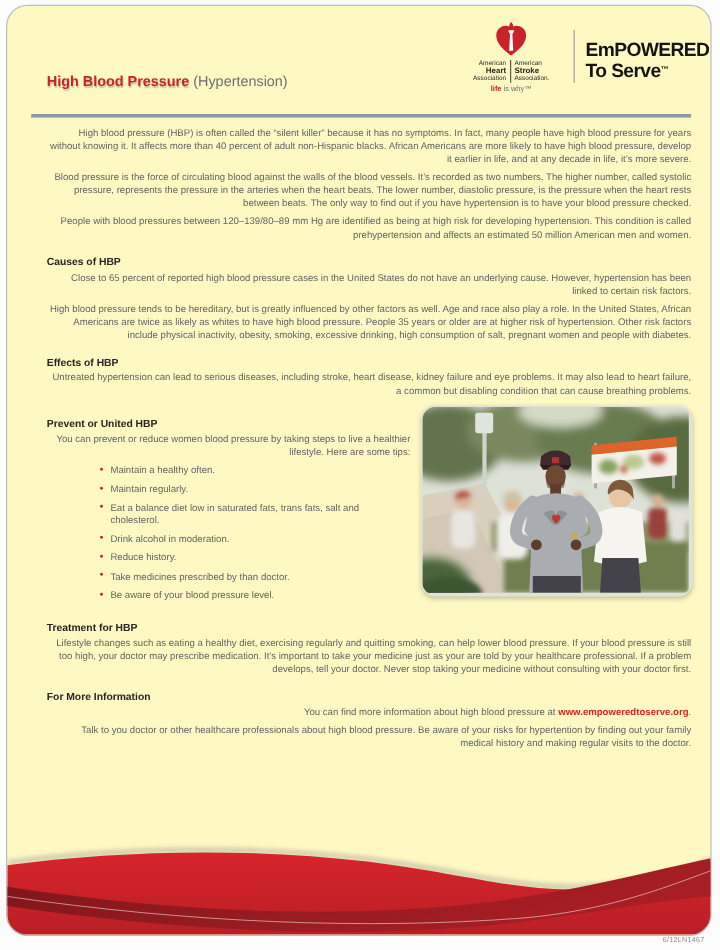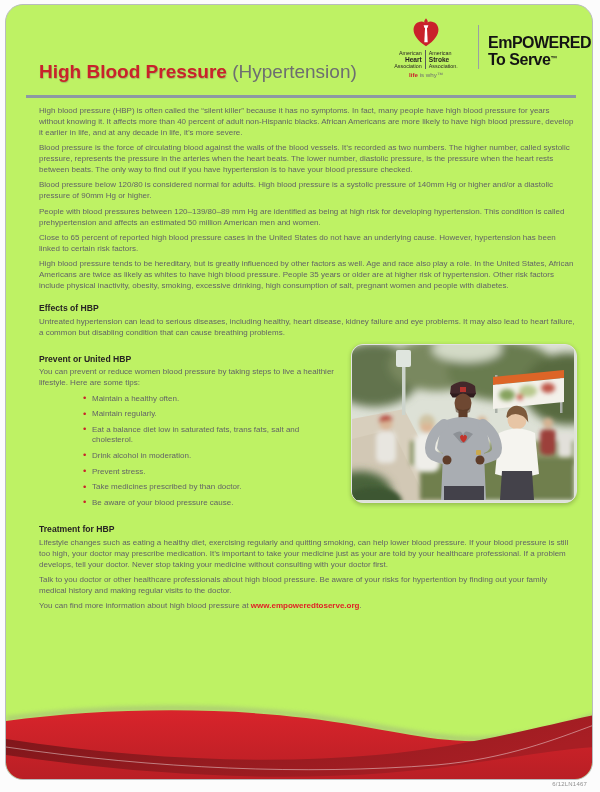--- a/index.html
+++ b/index.html
@@ -2,48 +2,48 @@
 <html><head>
 <meta charset="utf-8">
 <style>
   html,body{margin:0;padding:0;}
   body{
     width:600px;height:792px;position:relative;background:#fcfcfc;
     font-family:"Liberation Sans", sans-serif;color:#636466;overflow:hidden;
   }
   .page{
     position:absolute;left:5px;top:4px;width:588px;height:776px;
-    background:#bef264;border:1.5px solid #b9bcbe;border-radius:18px;
+    background:#fef9c3;border:1.5px solid #b9bcbe;border-radius:18px;
     overflow:hidden;box-sizing:border-box;
   }
   
   .logo-block{position:absolute;left:372px;top:12px;width:96px;text-align:center;}
   .heart-icon-wrap{height:32px;}
   .logo-cols{display:flex;justify-content:center;margin-top:1px;line-height:1.12;color:#231f20;}
   .logo-col{font-size:5.4px;}
   .logo-col .org-strong{font-size:6.6px;font-weight:bold;display:block;}
   .logo-col span{display:block;}
   .logo-col.left{text-align:right;padding-right:3px;border-right:1px solid #58595b;}
   .logo-col.right{text-align:left;padding-left:3px;}
   .tagline{font-size:6.2px;margin-top:2px;color:#6d6e71;}
   .tagline .life{color:#c9222b;font-weight:bold;}
   .header-divider{position:absolute;left:472px;top:20px;width:1px;height:44px;background:#9aa0a4;}
   .brand{
     position:absolute;left:482px;top:30px;font-size:16px;font-weight:bold;color:#141414;
     line-height:15.5px;letter-spacing:-0.5px;white-space:nowrap;
   }
   .brand .tm{font-size:7px;vertical-align:4px;letter-spacing:0;}
   
-  .title{position:absolute;left:33px;top:56px;font-size:19px;white-space:nowrap;}
+  .title{position:absolute;left:33px;top:56px;font-size:12px;white-space:nowrap;}
   .title-main{color:#c9222b;font-weight:bold;text-shadow:0.6px 1.1px 1px rgba(90,90,90,0.35);}
   .title-sub{color:#6d6e71;font-weight:normal;}
   .title-rule{position:absolute;left:20px;top:90px;width:550px;height:2.5px;background:#8d99a3;}
   
   .content{position:absolute;left:33px;top:101px;width:537px;}
-  .content p{font-size:8px;line-height:10.9px;margin:0 0 4.5px 0;color:#636466;}
+  .content p{font-size:8px;line-height:10.9px;margin:0 0 4.5px 0;color:#636466;text-align:right;}
   .content h2{font-size:8.6px;line-height:10px;margin:11px 0 3.5px 0;color:#272324;font-weight:bold;}
   .prevent-row{display:flex;align-items:flex-start;}
   .prevent-left{width:303px;flex:0 0 auto;}
   .tips-list{list-style:none;margin:2px 0 0 0;padding:0 0 0 44px;}
   .tips-list li{
     font-size:8px;line-height:10.4px;color:#636466;margin-bottom:5.2px;
     position:relative;padding-left:9px;
   }
   .tips-list li::before{content:"•";position:absolute;left:0;top:-0.5px;color:#c9222b;font-size:9.5px;}
   .photo-frame{
@@ -98,41 +98,41 @@
 
   <div class="title">
     <span class="title-main">High Blood Pressure</span><span class="title-sub"> (Hypertension)</span>
   </div>
   <div class="title-rule"></div>
 
   <div class="content">
 
     <p>High blood pressure (HBP) is often called the “silent killer” because it has no symptoms. In fact, many people have high blood pressure for years without knowing it. It affects more than 40 percent of adult non-Hispanic blacks. African Americans are more likely to have high blood pressure, develop it earlier in life, and at any decade in life, it’s more severe.</p>
     <p>Blood pressure is the force of circulating blood against the walls of the blood vessels. It’s recorded as two numbers. The higher number, called systolic pressure, represents the pressure in the arteries when the heart beats. The lower number, diastolic pressure, is the pressure when the heart rests between beats. The only way to find out if you have hypertension is to have your blood pressure checked.</p>
-    <p>Blood pressure below 120/80 is considered normal for adults. High blood pressure is a systolic pressure of 140mm Hg or higher and/or a diastolic pressure of 90mm Hg or higher.</p>
     <p>People with blood pressures between 120–139/80–89 mm Hg are identified as being at high risk for developing hypertension. This condition is called prehypertension and affects an estimated 50 million American men and women.</p>
 
+    <h2>Causes of HBP</h2>
     <p>Close to 65 percent of reported high blood pressure cases in the United States do not have an underlying cause. However, hypertension has been linked to certain risk factors.</p>
     <p>High blood pressure tends to be hereditary, but is greatly influenced by other factors as well. Age and race also play a role. In the United States, African Americans are twice as likely as whites to have high blood pressure. People 35 years or older are at higher risk of hypertension. Other risk factors include physical inactivity, obesity, smoking, excessive drinking, high consumption of salt, pregnant women and people with diabetes.</p>
 
     <h2>Effects of HBP</h2>
-    <p>Untreated hypertension can lead to serious diseases, including healthy, heart disease, kidney failure and eye problems. It may also lead to heart failure, a common but disabling condition that can cause breathing problems.</p>
+    <p>Untreated hypertension can lead to serious diseases, including stroke, heart disease, kidney failure and eye problems. It may also lead to heart failure, a common but disabling condition that can cause breathing problems.</p>
 
     <div class="prevent-row">
       <div class="prevent-left">
         <h2>Prevent or United HBP</h2>
         <p>You can prevent or reduce women blood pressure by taking steps to live a healthier lifestyle. Here are some tips:</p>
         <ul class="tips-list">
           <li>Maintain a healthy often.</li>
           <li>Maintain regularly.</li>
           <li>Eat a balance diet low in saturated fats, trans fats, salt and cholesterol.</li>
           <li>Drink alcohol in moderation.</li>
-          <li>Prevent stress.</li>
+          <li>Reduce history.</li>
           <li>Take medicines prescribed by than doctor.</li>
-          <li>Be aware of your blood pressure cause.</li>
+          <li>Be aware of your blood pressure level.</li>
         </ul>
       </div>
 
       <div class="photo-frame">
         <svg width="222" height="155" viewBox="0 0 222 155" aria-hidden="true">
           <defs>
             <filter id="b3" x="-60%" y="-60%" width="220%" height="220%">
                 <feGaussianBlur stdDeviation="4"></feGaussianBlur>
               </filter>
             <filter id="b2" x="-60%" y="-60%" width="220%" height="220%">
@@ -197,22 +197,23 @@
           <rect x="92" y="141" width="40" height="14" fill="#43414a"></rect>
           <ellipse cx="8" cy="148" rx="32" ry="22" fill="#49633b" filter="url(#b3)"></ellipse>
           <ellipse cx="22" cy="156" rx="28" ry="14" fill="#3e5733" filter="url(#b2)"></ellipse>
         </svg>
       </div>
     </div>
 
     <h2>Treatment for HBP</h2>
     <p>Lifestyle changes such as eating a healthy diet, exercising regularly and quitting smoking, can help lower blood pressure. If your blood pressure is still too high, your doctor may prescribe medication. It’s important to take your medicine just as your are told by your healthcare professional. If a problem develops, tell your doctor. Never stop taking your medicine without consulting with your doctor first.</p>
 
+    <h2>For More Information</h2>
+    <p><span>You can find more information about high blood pressure at </span><a class="link">www.empoweredtoserve.org</a><span>.</span></p>
     <p>Talk to you doctor or other healthcare professionals about high blood pressure. Be aware of your risks for hypertention by finding out your family medical history and making regular visits to the doctor.</p>
-    <p><span>You can find more information about high blood pressure at </span><a class="link">www.empoweredtoserve.org</a><span>.</span></p>
 
   </div>
 
   <div class="wave-wrap">
     <svg width="588" height="84" viewBox="0 0 588 84" aria-hidden="true">
       <defs>
         <linearGradient id="gBright" x1="0" y1="0" x2="0" y2="1">
           <stop offset="0" stop-color="#d8242b"></stop>
             <stop offset="1" stop-color="#b91f25"></stop>
         </linearGradient>

